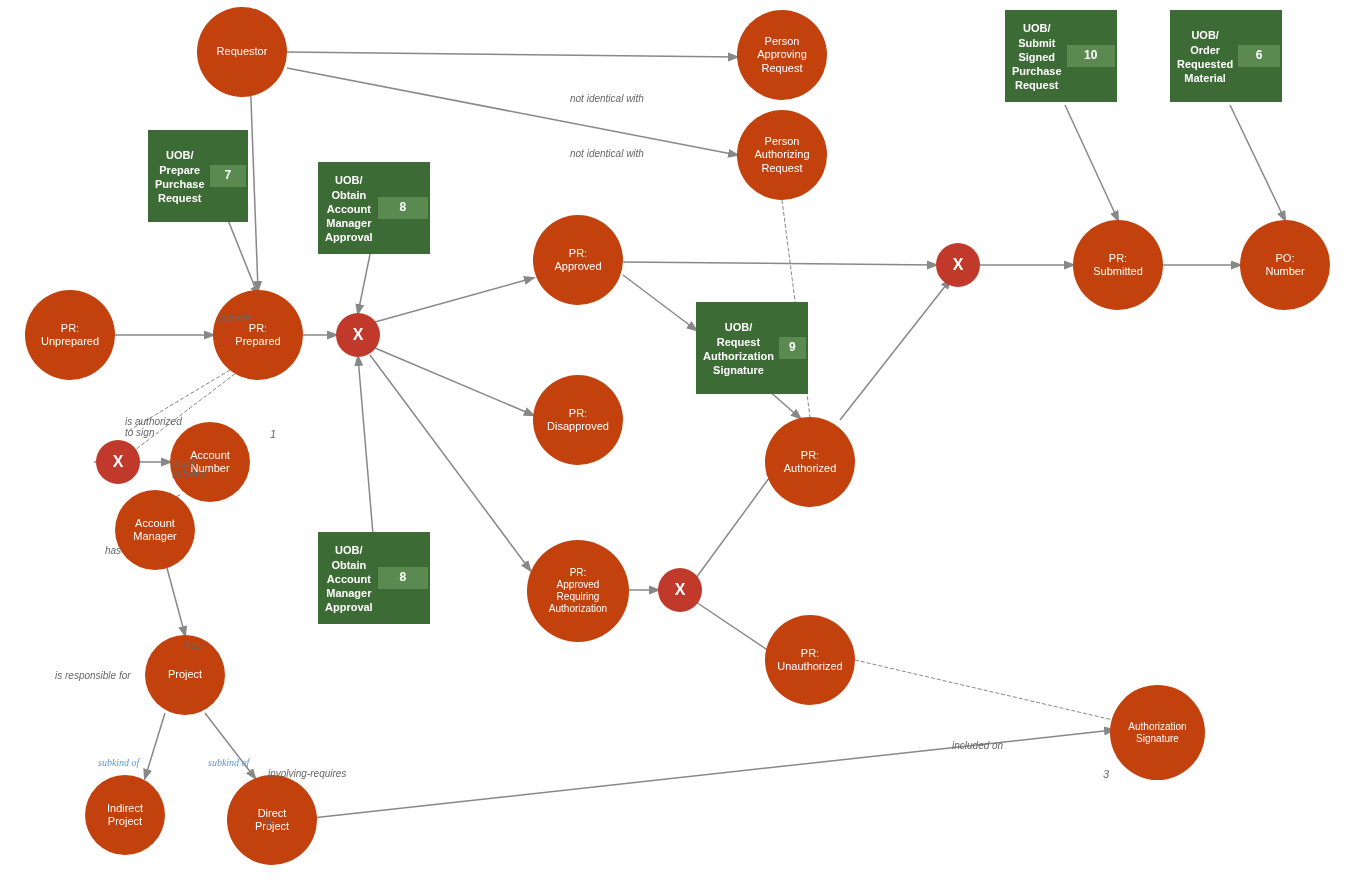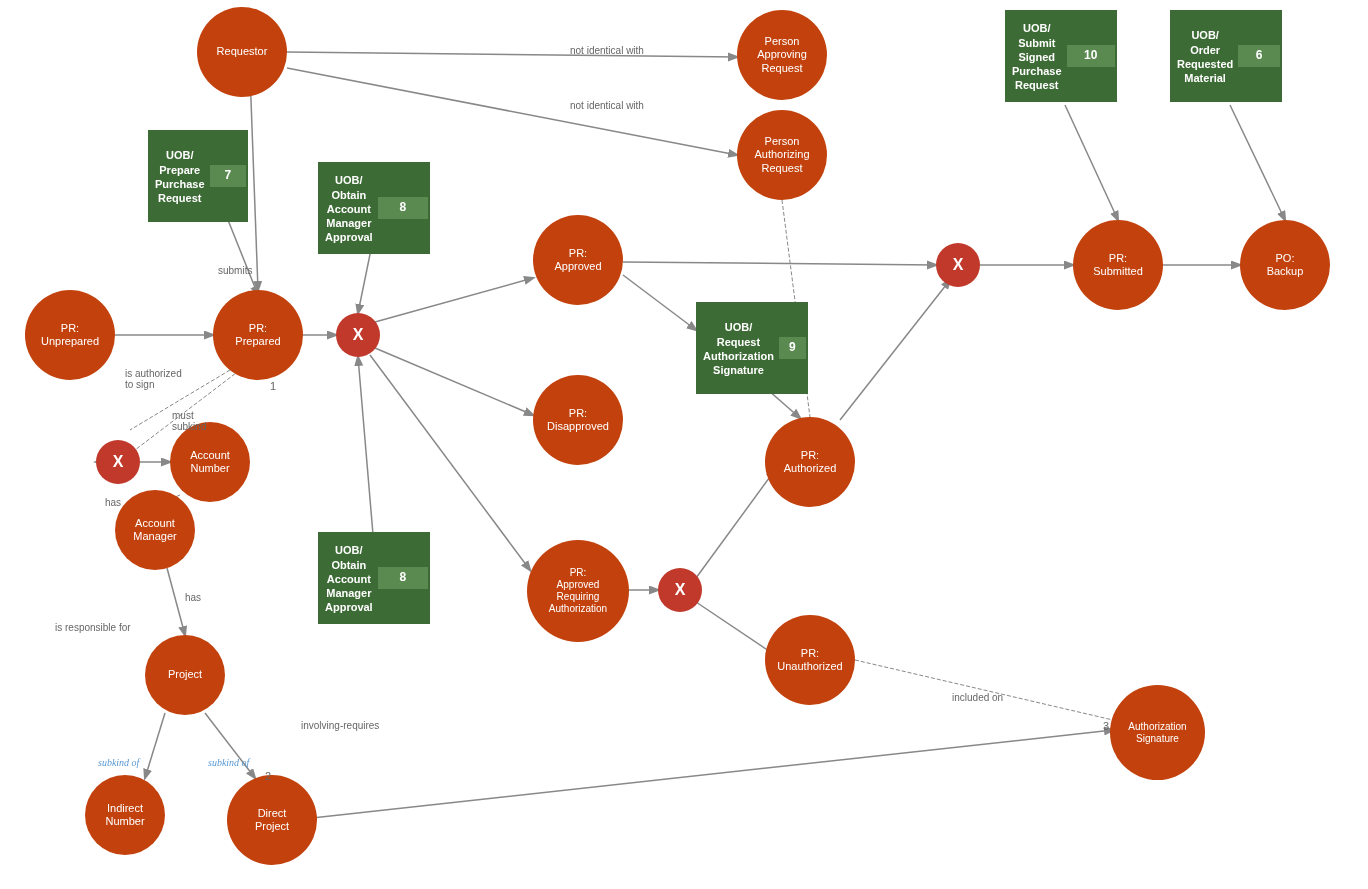--- a/index.html
+++ b/index.html
@@ -59,20 +59,22 @@
       justify-content: center;
       font-size: 16px;
       font-weight: bold;
     }
 
     
     .edge-label {
       position: absolute;
       font-size: 10px;
       color: #666;
+      font-style: italic;
+      margin-top: 48px;
     }
     .edge-label-blue {
       position: absolute;
       font-size: 10px;
       color: #5b9bd5;
       font-style: italic;
       font-family: Liberation Serif, serif;
     }
 
     
@@ -220,41 +222,41 @@
 Unauthorized</span>
   </div>
 
   <div class="node-circle" style="left:1073px;top:220px;width:90px;height:90px;">
     <span style="white-space:pre-line;">PR:
 Submitted</span>
   </div>
 
   <div class="node-circle" style="left:1240px;top:220px;width:90px;height:90px;">
     <span style="white-space:pre-line;">PO:
-Backup</span>
+Number</span>
   </div>
 
 
   <div class="node-circle" style="left:115px;top:490px;width:80px;height:80px;">
     <span style="white-space:pre-line;">Account
 Manager</span>
   </div>
 
   <div class="node-circle" style="left:170px;top:422px;width:80px;height:80px;">
     <span style="white-space:pre-line;">Account
 Number</span>
   </div>
 
   <div class="node-circle" style="left:145px;top:635px;width:80px;height:80px;">
     <span>Project</span>
   </div>
 
   <div class="node-circle" style="left:85px;top:775px;width:80px;height:80px;">
     <span style="white-space:pre-line;">Indirect
-Number</span>
+Project</span>
   </div>
 
   <div class="node-circle" style="left:227px;top:775px;width:90px;height:90px;">
     <span style="white-space:pre-line;">Direct
 Project</span>
   </div>
 
   <div class="node-circle" style="left:1110px;top:685px;width:95px;height:95px;">
     <span style="white-space:pre-line;font-size:10px;">Authorization
 Signature</span>
@@ -319,17 +321,17 @@
   <div class="edge-label" style="left:125px;top:368px;white-space:pre-line;">is authorized
 to sign</div>
   <div class="edge-label" style="left:172px;top:410px;white-space:pre-line;">must
 subkind</div>
   <div class="edge-label" style="left:105px;top:497px;">has</div>
   <div class="edge-label" style="left:185px;top:592px;">has</div>
   <div class="edge-label" style="left:55px;top:622px;">is responsible for</div>
   <div class="edge-label-blue" style="left:98px;top:757px;">subkind of</div>
   <div class="edge-label-blue" style="left:208px;top:757px;">subkind of</div>
   <div class="edge-label" style="left:952px;top:692px;">included on</div>
-  <div class="edge-label" style="left:301px;top:720px;">involving-requires</div>
+  <div class="edge-label" style="left:268px;top:720px;">involving-requires</div>
   <div class="edge-label" style="left:270px;top:380px;color:#666;font-size:11px;">1</div>
   <div class="edge-label" style="left:265px;top:770px;color:#666;font-size:11px;">2</div>
   <div class="edge-label" style="left:1103px;top:720px;color:#666;font-size:11px;">3</div>
 </div>
 
 </body></html>

